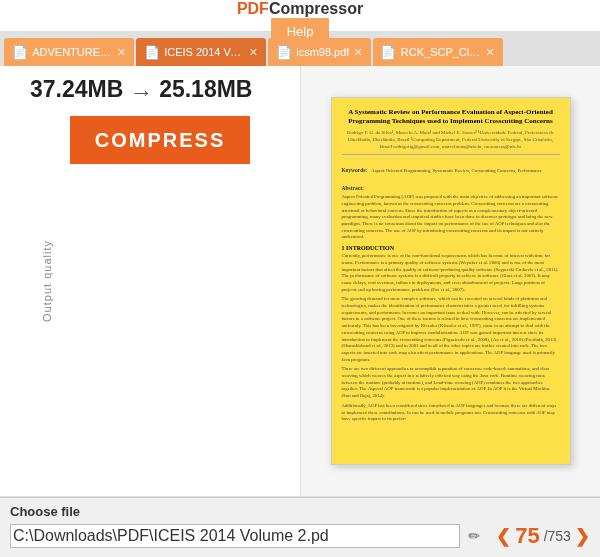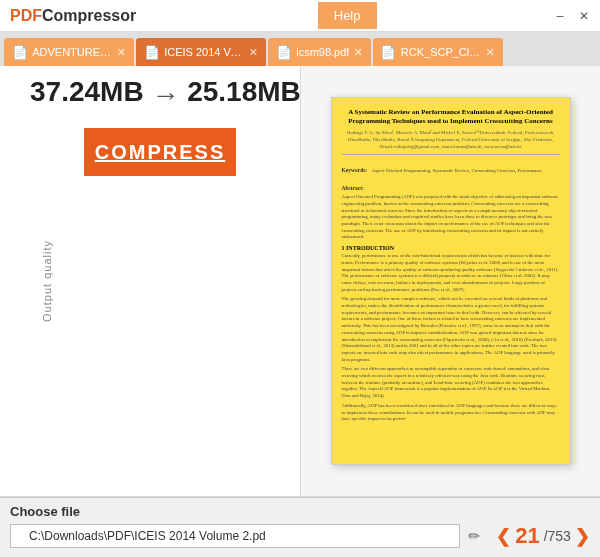--- a/index.html
+++ b/index.html
@@ -12,20 +12,21 @@
     }
 
     
     #title-bar {
       display: flex;
       align-items: center;
       justify-content: space-between;
       background: #fff;
       height: 32px;
       border-bottom: 1px solid #ddd;
+      flex-direction: column;
     }
     #app-logo {
       padding: 0 10px;
       font-size: 16px;
       font-weight: bold;
       color: #333;
     }
     #app-logo span.pdf {
       color: #e85c1c;
     }
@@ -131,24 +132,24 @@
       top: 50%;
       transform: translateY(-50%) rotate(-90deg);
       font-size: 11px;
       color: #888;
       white-space: nowrap;
       letter-spacing: 1px;
     }
 
     
     #size-display {
-      font-size: 28px;
+      font-size: 23px;
       font-weight: bold;
       color: #222;
-      margin-bottom: 10px;
+      margin-bottom: 3px;
       white-space: nowrap;
     }
     #size-display .arrow {
       color: #555;
       font-weight: normal;
     }
     #size-display .size-after {
       color: #222;
     }
 
@@ -171,32 +172,31 @@
       position: absolute;
       font-size: 30px;
       font-weight: bold;
       color: #fff;
       text-align: center;
     }
 
     
     #compress-btn {
       display: block;
-      width: 152px;
+      width: 180px;
       height: 48px;
       background: #e85c1c;
       color: #fff;
       font-size: 20px;
       font-weight: bold;
       border: none;
       cursor: pointer;
       letter-spacing: 2px;
       align-self: center;
       margin-top: 10px;
-      text-decoration: underline;
     }
 
     
     #right-panel {
       flex: 1;
       padding: 8px;
       display: flex;
       align-items: center;
       justify-content: center;
       background: #f5f5f5;
@@ -265,22 +265,22 @@
     }
     #file-nav-row {
       display: flex;
       align-items: center;
       gap: 8px;
     }
     #file-path-input {
       flex: 1;
       height: 24px;
       border: 1px solid #bbb;
-      padding: 0 18px;
-      font-size: 12px;
+      padding: 0 2px;
+      font-size: 16px;
       background: #fff;
       color: #333;
     }
     #edit-icon {
       font-size: 14px;
       color: #666;
       cursor: pointer;
     }
     #page-nav {
       display: flex;
@@ -382,18 +382,18 @@
 
 </div>
 
 <div id="bottom-bar">
   <div id="choose-file-label">Choose file</div>
   <div id="file-nav-row">
     <input id="file-path-input" type="text" value="C:\Downloads\PDF\ICEIS 2014 Volume 2.pd" style="">
     <span id="edit-icon">✏</span>
     <div id="page-nav">
       <span class="nav-arrow">❮</span>
-      <span id="page-current">21</span>
+      <span id="page-current">75</span>
       <span id="page-total">/753</span>
       <span class="nav-arrow">❯</span>
     </div>
   </div>
 </div>
 
 </body></html>

